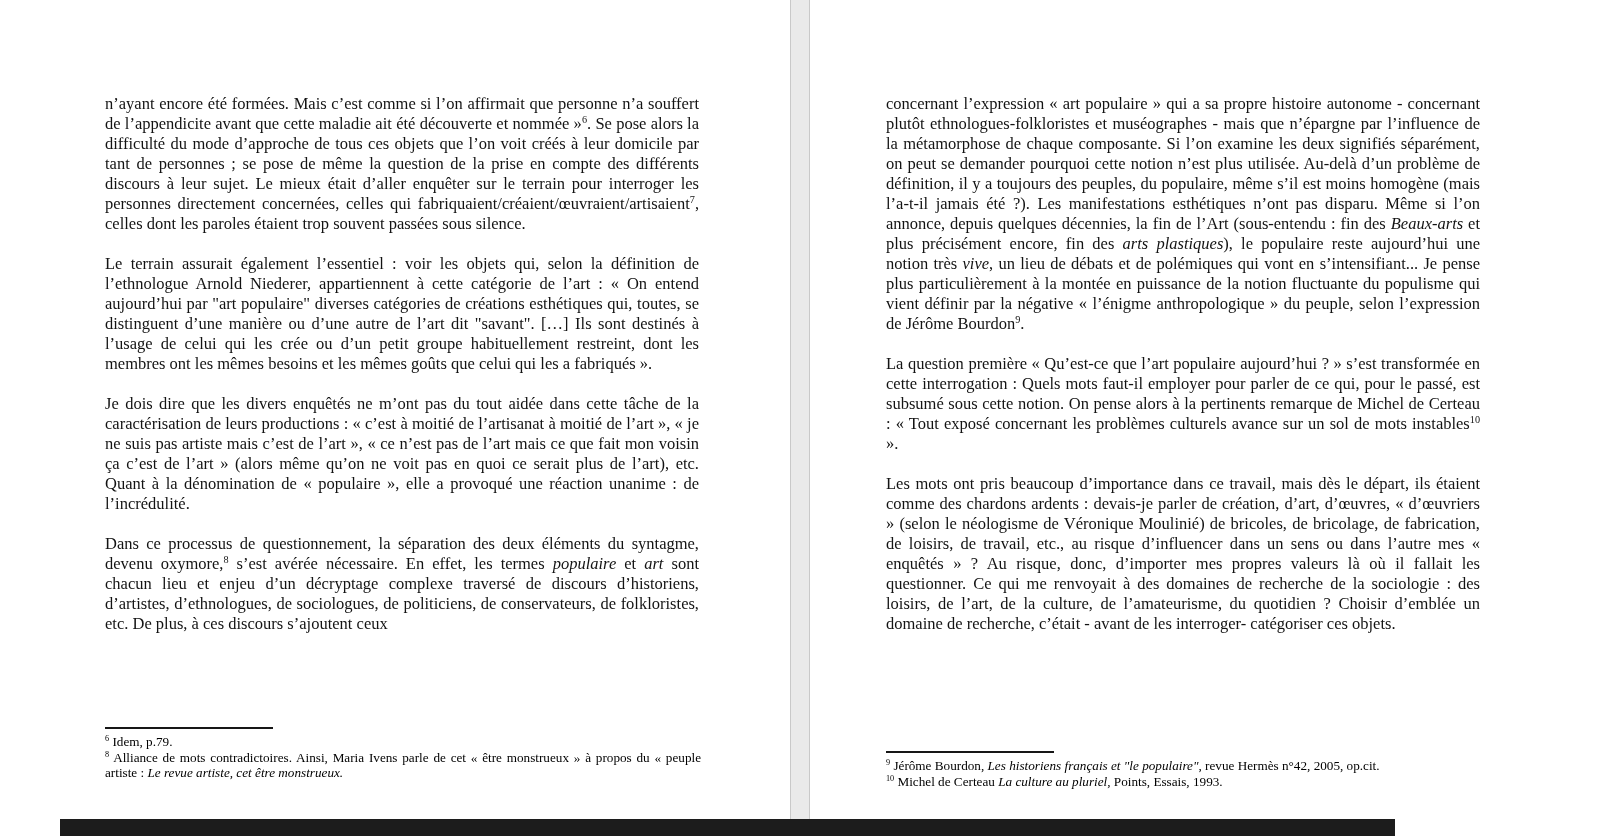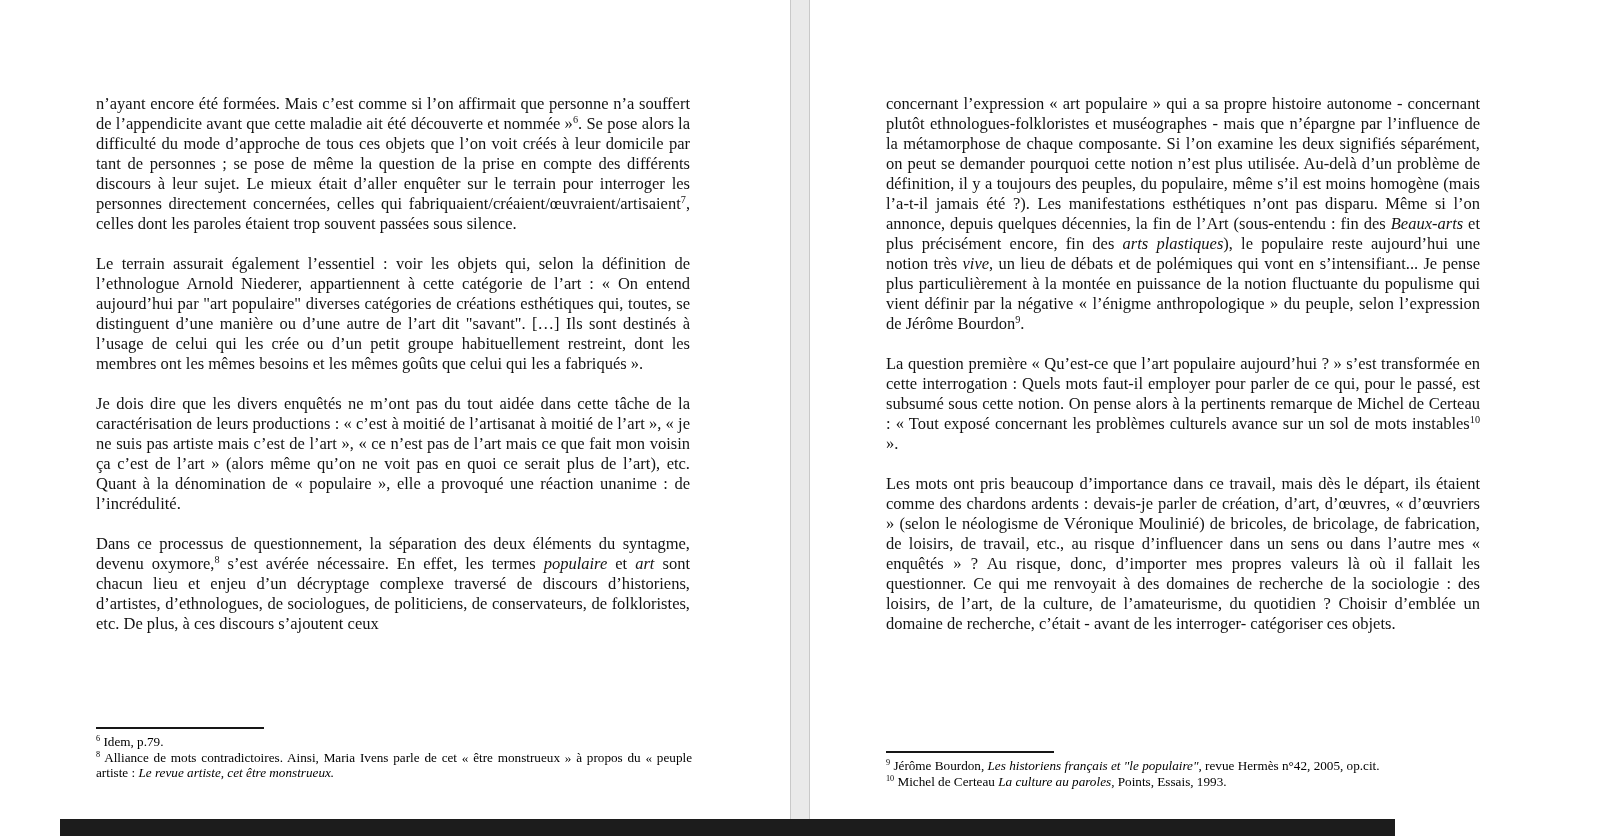--- a/index.html
+++ b/index.html
@@ -10,21 +10,21 @@
     background: #ffffff;
     overflow: hidden;
     font-family: "Liberation Serif", serif;
   }
   .page {
     position: absolute;
     top: 0;
     height: 836px;
     background: #ffffff;
   }
-  .page-left  { left: 4px;     width: 790px; }
+  .page-left  { left: 13px;     width: 790px; }
   .page-right { left: 810px; width: 724px; }
 
   .gutter {
     position: absolute;
     top: 0;
     left: 790px;
     width: 20px;
     height: 836px;
     background: #eaeaea;
     border-left: 1px solid #c9c9c9;
@@ -109,17 +109,17 @@
 
 <div class="page page-right">
   <div class="textcol">
     <p class="par">concernant l’expression « art populaire » qui a sa propre histoire autonome - concernant plutôt ethnologues-folkloristes et muséographes - mais que n’épargne par l’influence de la métamorphose de chaque composante. Si l’on examine les deux signifiés séparément, on peut se demander pourquoi cette notion n’est plus utilisée. Au-delà d’un problème de définition, il y a toujours des peuples, du populaire, même s’il est moins homogène (mais l’a-t-il jamais été ?). Les manifestations esthétiques n’ont pas disparu. Même si l’on annonce, depuis quelques décennies, la fin de l’Art (sous-entendu : fin des <em>Beaux-arts</em> et plus précisément encore, fin des <em>arts plastiques</em>), le populaire reste aujourd’hui une notion très <em>vive</em>, un lieu de débats et de polémiques qui vont en s’intensifiant... Je pense plus particulièrement à la montée en puissance de la notion fluctuante du populisme qui vient définir par la négative « l’énigme anthropologique » du peuple, selon l’expression de Jérôme Bourdon<sup>9</sup>.</p>
     <p class="par">La question première « Qu’est-ce que l’art populaire aujourd’hui ? » s’est transformée en cette interrogation : Quels mots faut-il employer pour parler de ce qui, pour le passé, est subsumé sous cette notion. On pense alors à la pertinents remarque de Michel de Certeau : « Tout exposé concernant les problèmes culturels avance sur un sol de mots instables<sup>10</sup> ».</p>
     <p class="par">Les mots ont pris beaucoup d’importance dans ce travail, mais dès le départ, ils étaient comme des chardons ardents : devais-je parler de création, d’art, d’œuvres, « d’œuvriers » (selon le néologisme de Véronique Moulinié) de bricoles, de bricolage, de fabrication, de loisirs, de travail, etc., au risque d’influencer dans un sens ou dans l’autre mes « enquêtés » ? Au risque, donc, d’importer mes propres valeurs là où il fallait les questionner. Ce qui me renvoyait à des domaines de recherche de la sociologie : des loisirs, de l’art, de la culture, de l’amateurisme, du quotidien ? Choisir d’emblée un domaine de recherche, c’était - avant de les interroger- catégoriser ces objets.</p>
   </div>
   <div class="footnotes">
     <div class="fn-rule"></div>
     <p class="fn"><sup>9</sup> Jérôme Bourdon, <em>Les historiens français et "le populaire"</em>, revue Hermès n°42, 2005, op.cit.</p>
-    <p class="fn"><sup>10</sup> Michel de Certeau <em>La culture au paroles</em>, Points, Essais, 1993.</p>
+    <p class="fn"><sup>10</sup> Michel de Certeau <em>La culture au pluriel</em>, Points, Essais, 1993.</p>
   </div>
 </div>
 
 <div class="next-page-edge"></div>
 
 </body></html>

